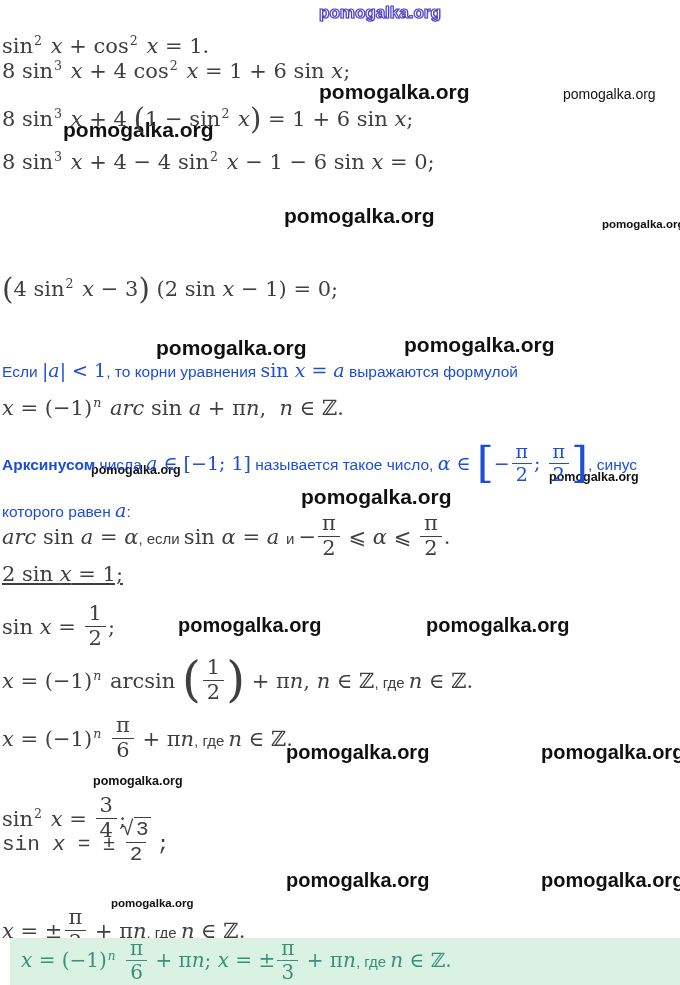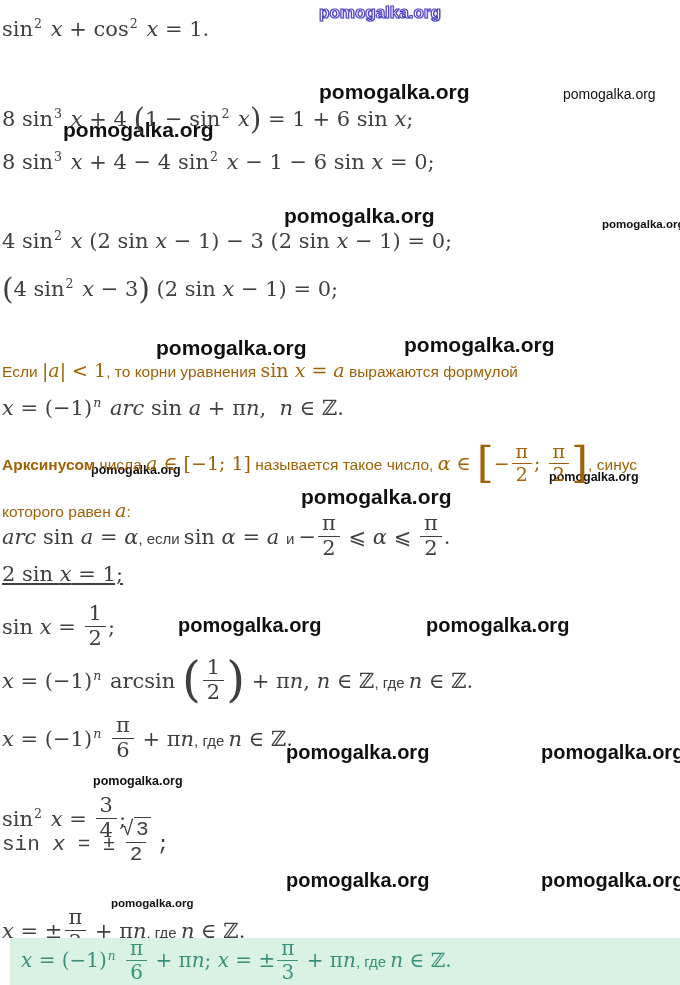--- a/index.html
+++ b/index.html
@@ -5,21 +5,21 @@
   html,body{margin:0;padding:0;}
   body{
     width:680px;height:985px;position:relative;overflow:hidden;
     background:#ffffff;
     font-family:"Liberation Sans","DejaVu Sans",sans-serif;
   }
   .page{position:absolute;inset:0;}
   .line{position:absolute;left:2px;white-space:nowrap;color:#3f3f3f;}
   .math{font-family:"DejaVu Serif","Liberation Serif",serif;font-size:21px;}
   .math sup{font-size:60%;vertical-align:super;line-height:0;margin:0 2px 0 1px;}
-  .rutext{font-family:"Liberation Sans","DejaVu Sans",sans-serif;font-size:15.5px;color:#a16207;}
+  .rutext{font-family:"Liberation Sans","DejaVu Sans",sans-serif;font-size:15.5px;color:#1d4ed8;}
   .rutext .m{font-family:"DejaVu Serif","Liberation Serif",serif;font-size:19px;}
   .ru{font-family:"Liberation Sans","DejaVu Sans",sans-serif;font-size:15px;}
   .f{display:inline-flex;flex-direction:column;align-items:center;vertical-align:middle;
      line-height:1.12;text-align:center;position:relative;top:-2px;margin:0 2px;}
   .f>span{display:block;padding:0 4px;}
   .f>span+span{border-top:1.4px solid currentColor;}
   .vin{border-top:1.4px solid currentColor;padding:0 2px;}
   .bp{font-size:140%;line-height:0;vertical-align:middle;position:relative;top:-2px;font-weight:300;}
   .bp2{font-size:230%;line-height:0;vertical-align:middle;position:relative;top:-3px;font-weight:200;}
   .wm{position:absolute;color:#101010;white-space:nowrap;
@@ -54,24 +54,24 @@
   <div class="wm wm-bold" style="left:265px;top:485px;">pomogalka.org</div>
   <div class="wm wm-bold-s" style="left:142px;top:614px;">pomogalka.org</div>
   <div class="wm wm-bold-s" style="left:390px;top:614px;">pomogalka.org</div>
   <div class="wm wm-bold-s" style="left:250px;top:741px;">pomogalka.org</div>
   <div class="wm wm-bold-s" style="left:505px;top:741px;">pomogalka.org</div>
   <div class="wm wm-small" style="left:57px;top:774px;">pomogalka.org</div>
   <div class="wm wm-bold-s" style="left:250px;top:869px;">pomogalka.org</div>
   <div class="wm wm-bold-s" style="left:505px;top:869px;">pomogalka.org</div>
   <div class="wm wm-tiny" style="left:75px;top:897px;">pomogalka.org</div>
 
-  <div class="line math" style="top:17px;">sin<sup>2</sup> <i>x</i> + cos<sup>2</sup> <i>x</i> = 1.</div>
+  <div class="line math" style="top:34px;">sin<sup>2</sup> <i>x</i> + cos<sup>2</sup> <i>x</i> = 1.</div>
+  <div class="line math" style="top:59px;">8 sin<sup>3</sup> <i>x</i> + 4 cos<sup>2</sup> <i>x</i> = 1 + 6 sin <i>x</i>;</div>
   <div class="line math" style="top:107px;">8 sin<sup>3</sup> <i>x</i> + 4 <span class="bp">(</span>1 − sin<sup>2</sup> <i>x</i><span class="bp">)</span> = 1 + 6 sin <i>x</i>;</div>
   <div class="line math" style="top:150px;">8 sin<sup>3</sup> <i>x</i> + 4 − 4 sin<sup>2</sup> <i>x</i> − 1 − 6 sin <i>x</i> = 0;</div>
-  <div class="line math" style="top:229px;">4 sin<sup>2</sup> <i>x</i> (2 sin <i>x</i> − 1) − 3 (2 sin <i>x</i> − 1) = 0;</div>
   <div class="line math" style="top:277px;"><span class="bp">(</span>4 sin<sup>2</sup> <i>x</i> − 3<span class="bp">)</span> (2 sin <i>x</i> − 1) = 0;</div>
   <div class="line rutext" style="top:359px;">Если <span class="m">|<i>a</i>| &lt; 1</span>, то корни уравнения <span class="m">sin <i>x</i> = <i>a</i></span> выражаются формулой</div>
   <div class="line math" style="top:396px;"><i>x</i> = (−1)<sup><i>n</i></sup> <i>arc</i> sin <i>a</i> + π<i>n</i>,&nbsp; <i>n</i> ∈ ℤ.</div>
   <div class="line rutext" style="top:440px;line-height:2.45;"><b>Арксинусом</b> числа <span class="m"><i>a</i> ∈ [−1; 1]</span> называется такое число, <span class="m"><i>α</i> ∈ <span class="bp2">[</span>−<span class="f">
           <span>π</span>
           <span>2</span>
         </span>; <span class="f">
           <span>π</span>
           <span>2</span>
         </span><span class="bp2">]</span></span>, синус<br>которого равен <span class="m"><i>a</i></span>:</div>

